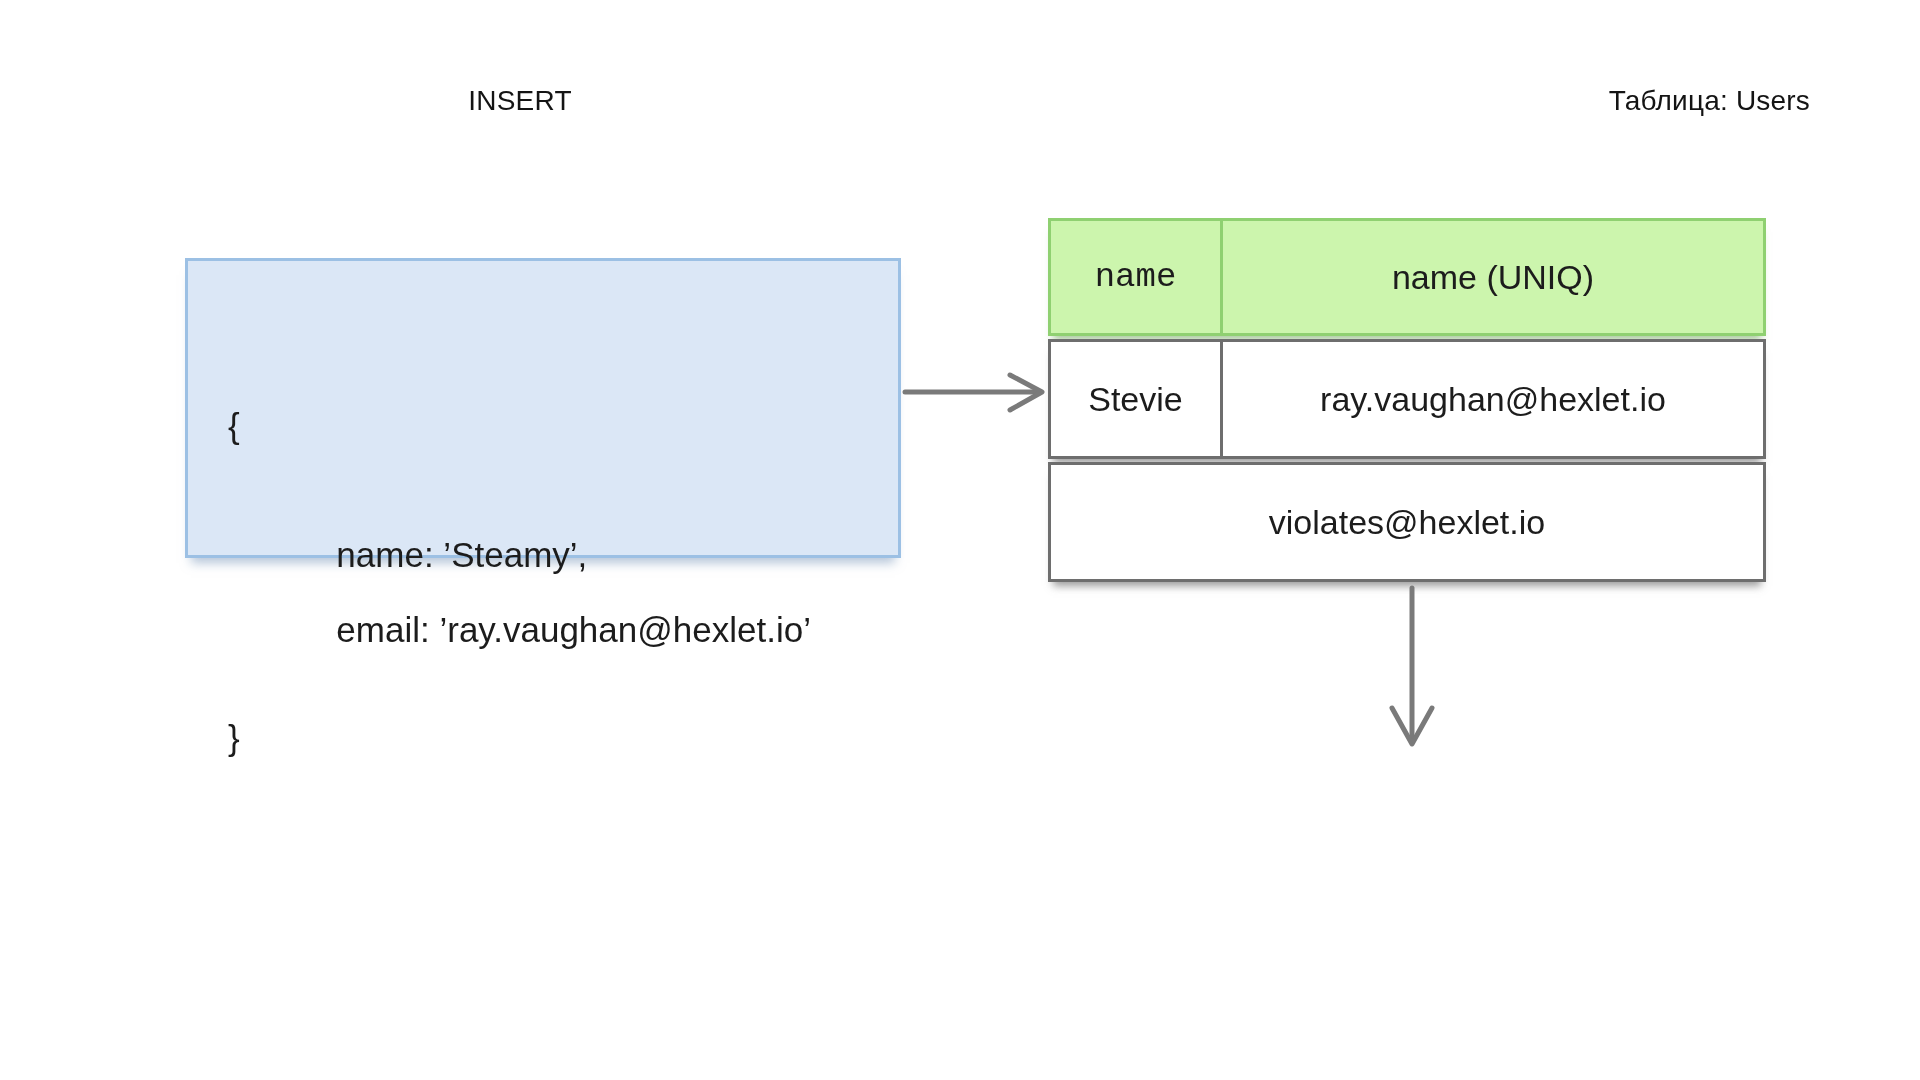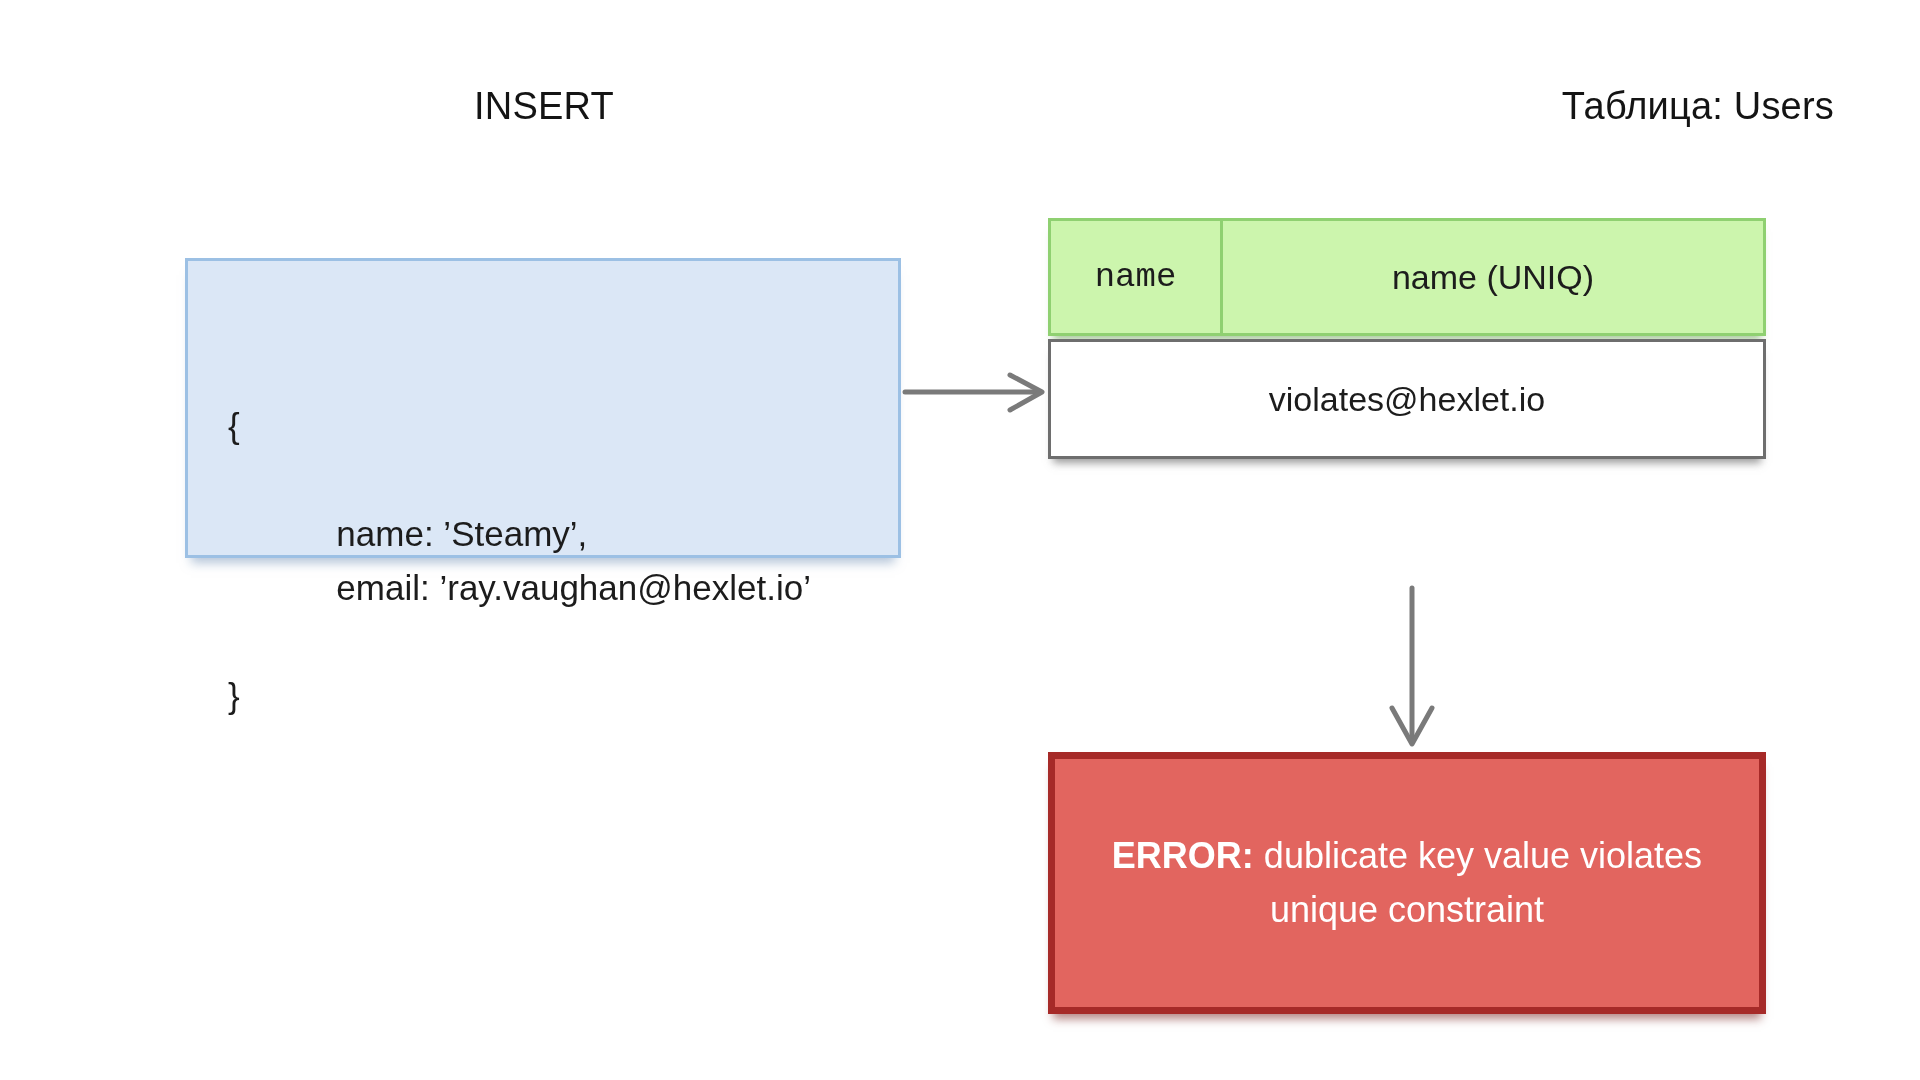--- a/index.html
+++ b/index.html
@@ -19,26 +19,25 @@
   .canvas {
     position: absolute;
     left: 0; top: 0;
     width: 1920px;
     height: 1080px;
   }
 
   
   .title {
     position: absolute;
-    font-size: 38px;
+    font-size: 28px;
     font-weight: 400;
     color: #141414;
     white-space: nowrap;
     letter-spacing: 0.2px;
-    padding-left: 24px;
   }
   #title-insert {
     left: 0;
     top: 85px;
     width: 1040px;
     text-align: center;
   }
   #title-table {
     left: 1050px;
     top: 85px;
@@ -60,21 +59,21 @@
   }
   .insert-code {
     position: absolute;
     left: 40px;
     top: 30px;
     font-size: 35px;
     line-height: 54px;
     color: #1c1c1c;
     white-space: pre;
   }
-  .insert-code .indent { padding-left: 50px; display: inline-block; }
+  .insert-code .indent { padding-left: 50px; display: inline-block; margin-top: 21px; }
 
   
   .db-table {
     position: absolute;
     left: 1048px;
     top: 218px;
   }
   .db-row {
     position: relative;
     display: flex;
@@ -163,30 +162,31 @@
     </div>
   </div>
 
   <div class="db-table">
 
     <div class="db-row row-header">
       <div class="cell c-name">name</div>
       <div class="cell c-email">name (UNIQ)</div>
     </div>
 
+    <div class="db-row row-data">
+      <div class="cell c-name">Stevie</div>
+      <div class="cell c-email">ray.vaughan@hexlet.io</div>
+    </div>
 
     <div class="db-row row-data">
       <div class="cell c-email">violates@hexlet.io</div>
     </div>
 
   </div>
 
-  <div class="error-box">
-    <div class="error-text"><span class="lead">ERROR:</span><span> dublicate key value violates unique constraint</span></div>
-  </div>
 
   <svg class="arrow-layer" viewBox="0 0 1920 1080" xmlns="http://www.w3.org/2000/svg">
 
     <g>
       <line x1="905" y1="392" x2="1036" y2="392" stroke="#7a7a7a" stroke-width="5" stroke-linecap="round"></line>
       <polyline points="1010,375 1042,392 1010,410" fill="none" stroke="#7a7a7a" stroke-width="5" stroke-linecap="round" stroke-linejoin="round"></polyline>
     </g>
 
     <g>
       <line x1="1412" y1="588" x2="1412" y2="740" stroke="#7a7a7a" stroke-width="5" stroke-linecap="round"></line>

